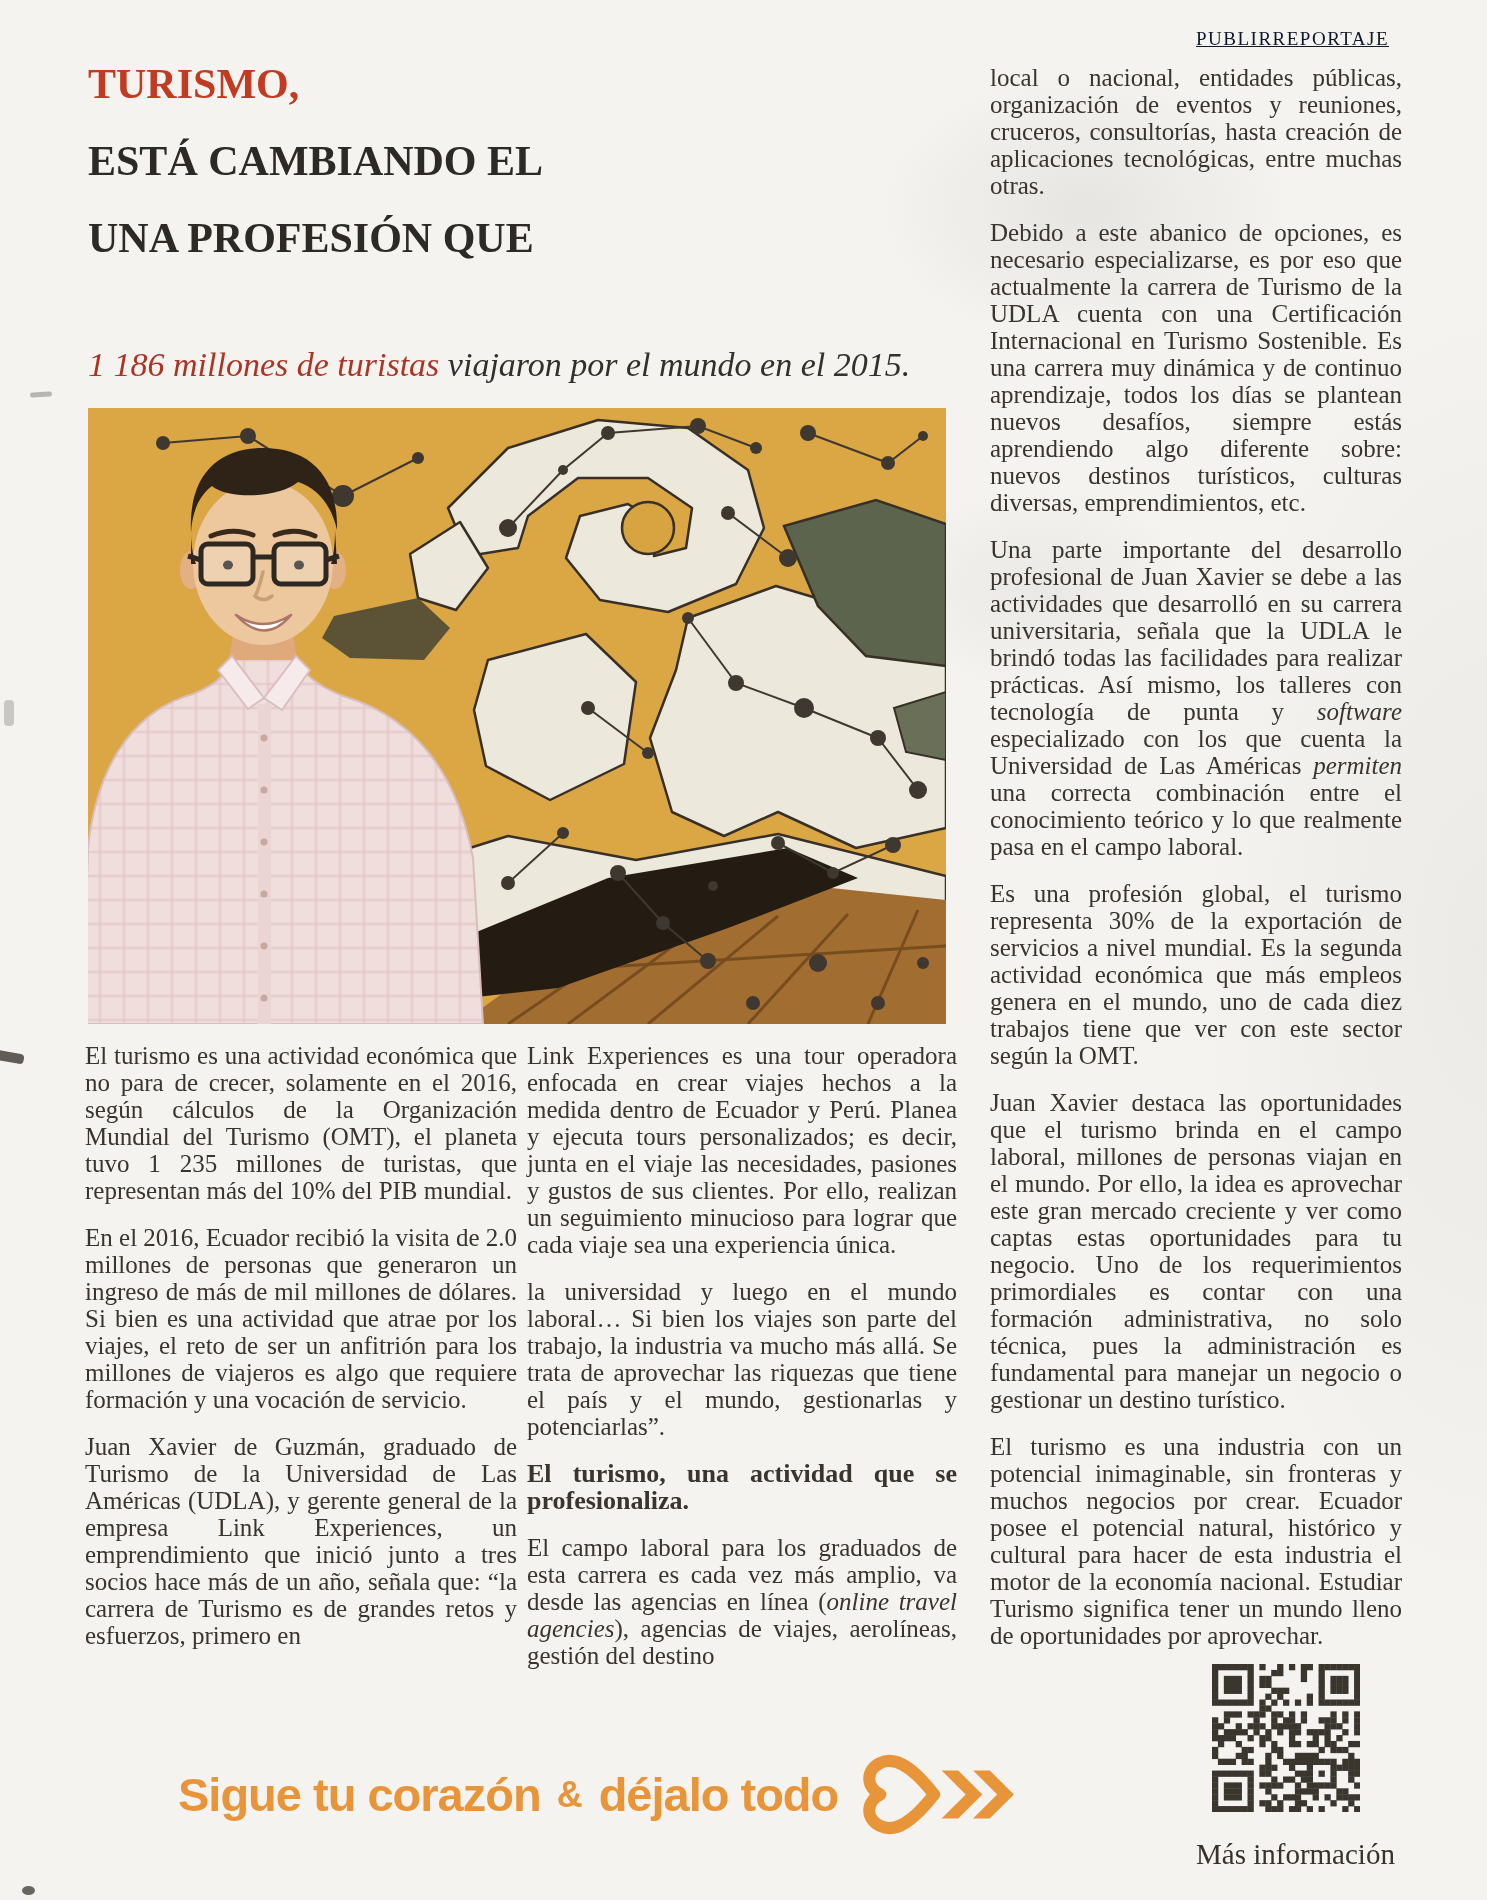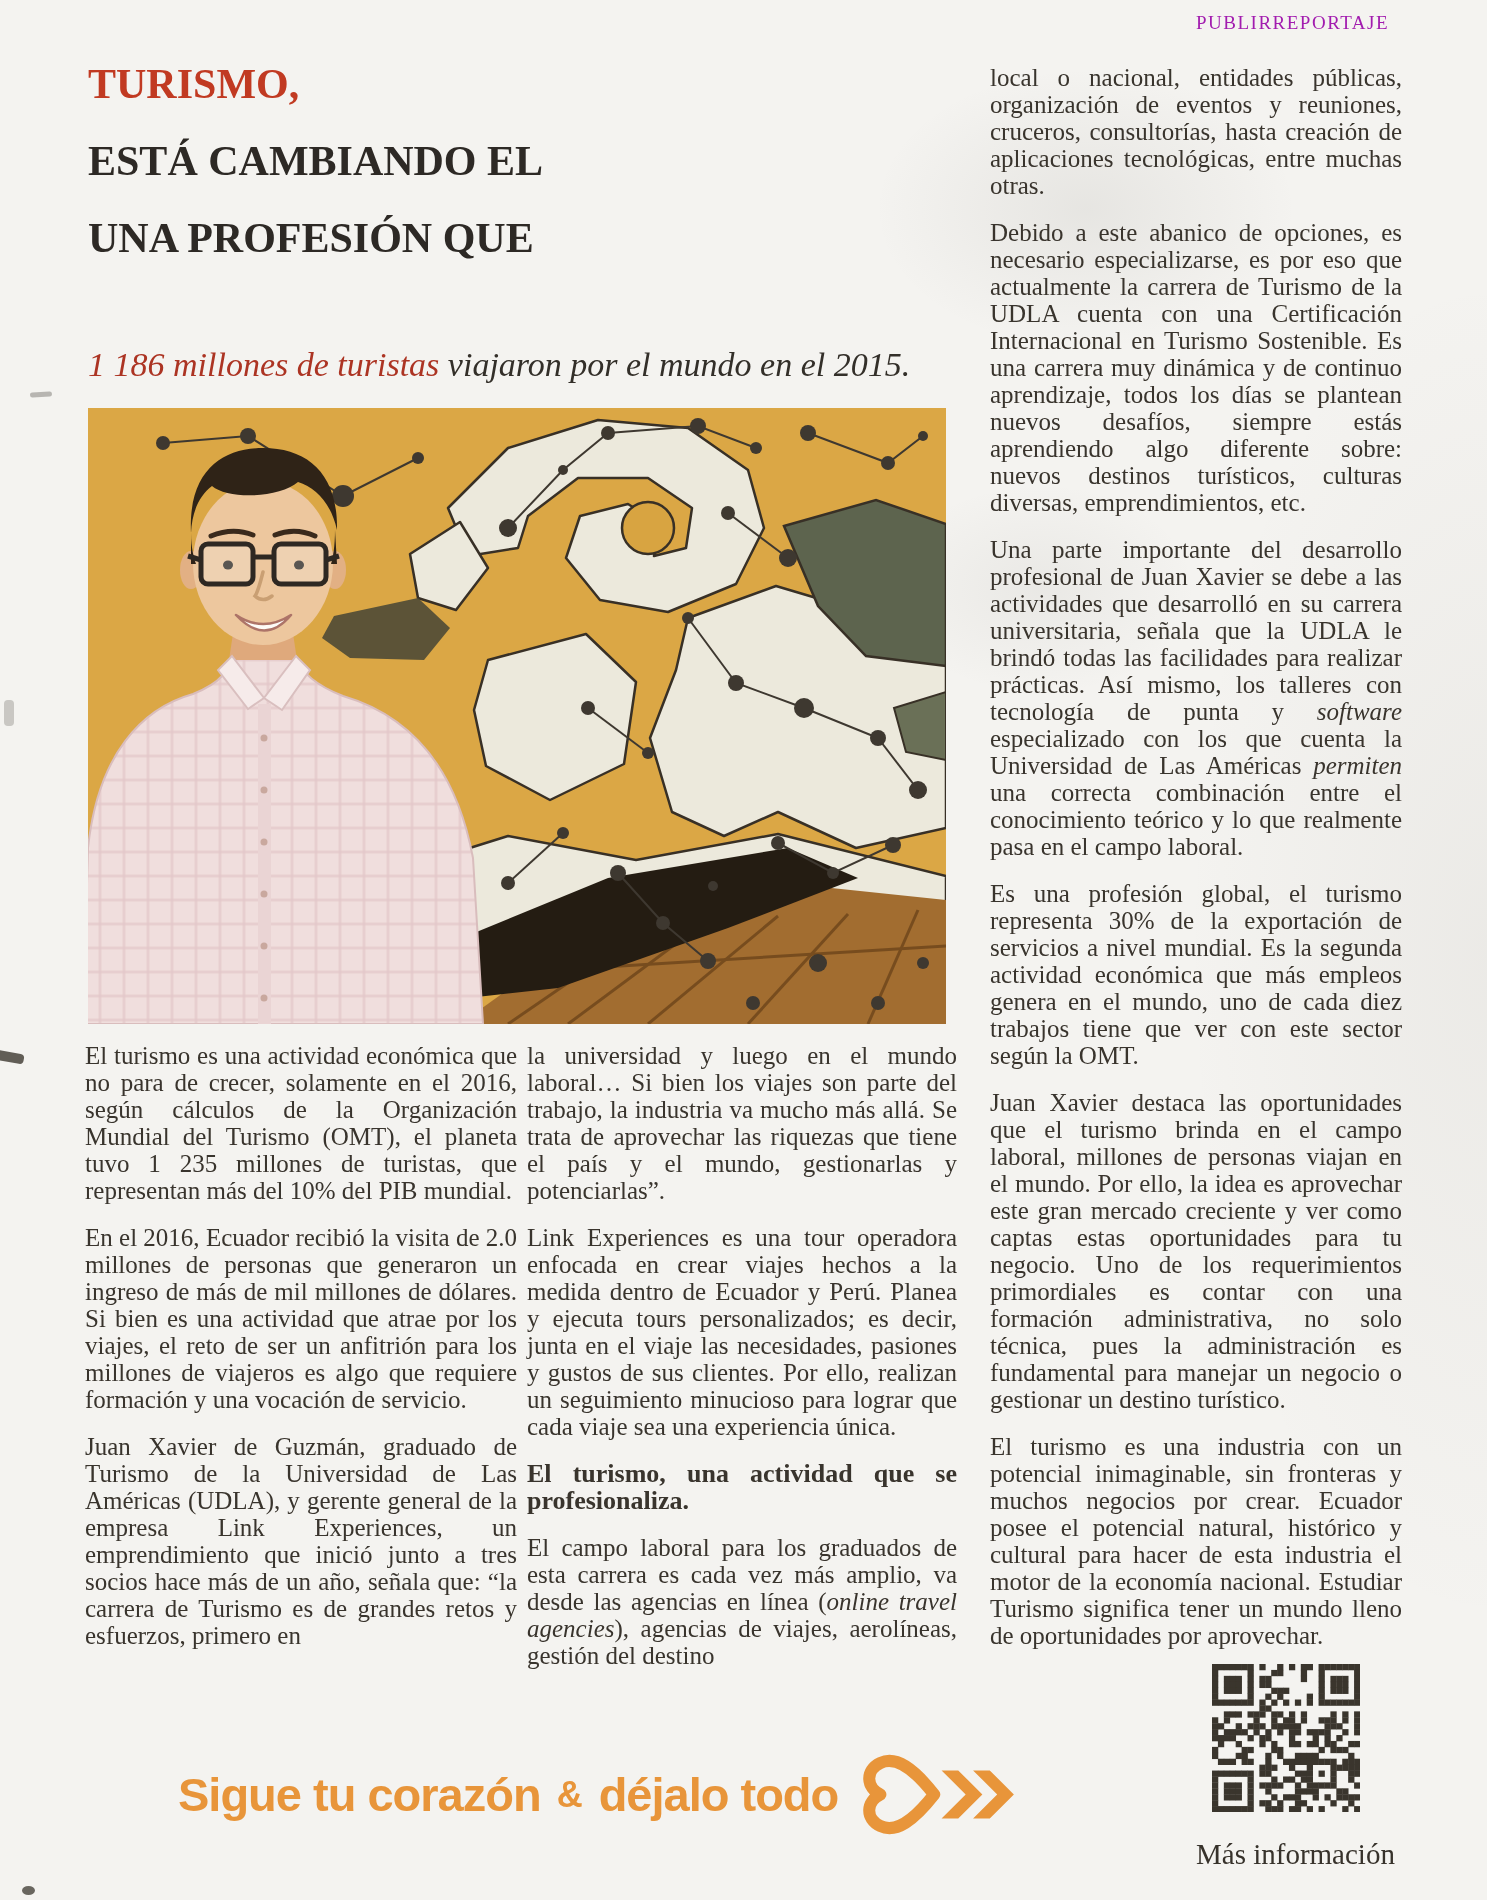--- a/index.html
+++ b/index.html
@@ -2,21 +2,21 @@
 <html style="--accent_red: #c13a22; --subtitle_red: #ac3423; --title_ink: #2d2925; --ink: #39342d; --orange: #e8953a; --qr_ink: #3a352d;"><head>
 <meta charset="utf-8">
 <style>
   html,body{margin:0;padding:0;background:#dddcd8;}
   .page{position:relative;width:1487px;height:1900px;background:#f4f3f0;overflow:hidden;
         font-family:"Liberation Serif",serif;color:var(--ink,#39342d);}
   .page::before{content:"";position:absolute;inset:0;pointer-events:none;
         background:radial-gradient(ellipse 300px 200px at 73% 11%,rgba(110,108,100,.10),transparent 70%),
                    radial-gradient(ellipse 220px 150px at 70% 31%,rgba(110,108,100,.08),transparent 70%),
                    radial-gradient(ellipse 400px 900px at 100% 50%,rgba(120,115,105,.07),transparent 75%);}
-  .masthead{position:absolute;top:12px;right:98px;font-size:19px;letter-spacing:1.5px;color:#a21caf;}
+  .masthead{position:absolute;top:28px;right:98px;font-size:19px;letter-spacing:1.5px;color:#0f172a;text-decoration:underline;}
   .title{position:absolute;left:88px;top:46px;margin:0;font-weight:bold;font-size:42px;line-height:77px;color:var(--title_ink,#2d2925);}
   .title span{display:block;}
   .title .accent{color:var(--accent_red,#c13a22);}
   .subtitle{position:absolute;left:88px;top:346px;font-style:italic;font-size:34px;white-space:nowrap;color:#332f29;}
   .subtitle .acc{color:var(--subtitle_red,#ac3423);}
   .photo{position:absolute;left:88px;top:408px;width:858px;height:616px;}
   .photo svg{display:block;}
   .col{position:absolute;text-align:justify;font-size:25px;line-height:27px;color:var(--ink,#39342d);}
   .col p{margin:0 0 20px 0;}
   .col .it{font-style:italic;}
@@ -185,22 +185,22 @@
     </svg>
   </div>
 
   <div class="col" id="col1">
     <p><span>El turismo es una actividad económica que no para de crecer, solamente en el 2016, según cálculos de la Organización Mundial del Turismo (OMT), el planeta tuvo 1 235 millones de turistas, que representan más del 10% del PIB mundial.</span></p>
     <p><span>En el 2016, Ecuador recibió la visita de 2.0 millones de personas que generaron un ingreso de más de mil millones de dólares. Si bien es una actividad que atrae por los viajes, el reto de ser un anfitrión para los millones de viajeros es algo que requiere formación y una vocación de servicio.</span></p>
     <p><span>Juan Xavier de Guzmán, graduado de Turismo de la Universidad de Las Américas (UDLA), y gerente general de la empresa Link Experiences, un emprendimiento que inició junto a tres socios hace más de un año, señala que: “la carrera de Turismo es de grandes retos y esfuerzos, primero en</span></p>
   </div>
 
   <div class="col" id="col2">
+    <p><span>Link Experiences es una tour operadora enfocada en crear viajes hechos a la medida dentro de Ecuador y Perú. Planea y ejecuta tours personalizados; es decir, junta en el viaje las necesidades, pasiones y gustos de sus clientes. Por ello, realizan un seguimiento minucioso para lograr que cada viaje sea una experiencia única.</span></p>
     <p><span>la universidad y luego en el mundo laboral… Si bien los viajes son parte del trabajo, la industria va mucho más allá. Se trata de aprovechar las riquezas que tiene el país y el mundo, gestionarlas y potenciarlas”.</span></p>
-    <p><span>Link Experiences es una tour operadora enfocada en crear viajes hechos a la medida dentro de Ecuador y Perú. Planea y ejecuta tours personalizados; es decir, junta en el viaje las necesidades, pasiones y gustos de sus clientes. Por ello, realizan un seguimiento minucioso para lograr que cada viaje sea una experiencia única.</span></p>
     <p class="subhead">El turismo, una actividad que se profesionaliza.</p>
     <p><span>El campo laboral para los graduados de esta carrera es cada vez más amplio, va desde las agencias en línea (</span><span class="it">online travel agencies</span><span>), agencias de viajes, aerolíneas, gestión del destino</span></p>
   </div>
 
   <div class="col" id="col3">
     <p><span>local o nacional, entidades públicas, organización de eventos y reuniones, cruceros, consultorías, hasta creación de aplicaciones tecnológicas, entre muchas otras.</span></p>
     <p><span>Debido a este abanico de opciones, es necesario especializarse, es por eso que actualmente la carrera de Turismo de la UDLA cuenta con una Certificación Internacional en Turismo Sostenible. Es una carrera muy dinámica y de continuo aprendizaje, todos los días se plantean nuevos desafíos, siempre estás aprendiendo algo diferente sobre: nuevos destinos turísticos, culturas diversas, emprendimientos, etc.</span></p>
     <p><span>Una parte importante del desarrollo profesional de Juan Xavier se debe a las actividades que desarrolló en su carrera universitaria, señala que la UDLA le brindó todas las facilidades para realizar prácticas. Así mismo, los talleres con tecnología de punta y </span><span class="it">software</span><span> especializado con los que cuenta la Universidad de Las Américas </span><span class="it">permiten</span><span> una correcta combinación entre el conocimiento teórico y lo que realmente pasa en el campo laboral.</span></p>
     <p><span>Es una profesión global, el turismo representa 30% de la exportación de servicios a nivel mundial. Es la segunda actividad económica que más empleos genera en el mundo, uno de cada diez trabajos tiene que ver con este sector  según la OMT.</span></p>
     <p><span>Juan Xavier destaca las oportunidades que el turismo brinda en el campo laboral, millones de personas viajan en el mundo. Por ello, la idea es aprovechar este gran mercado creciente y ver como captas estas oportunidades para tu negocio. Uno de los requerimientos primordiales es contar con una formación administrativa, no solo técnica, pues la administración es fundamental para manejar un negocio o gestionar un destino turístico.</span></p>

